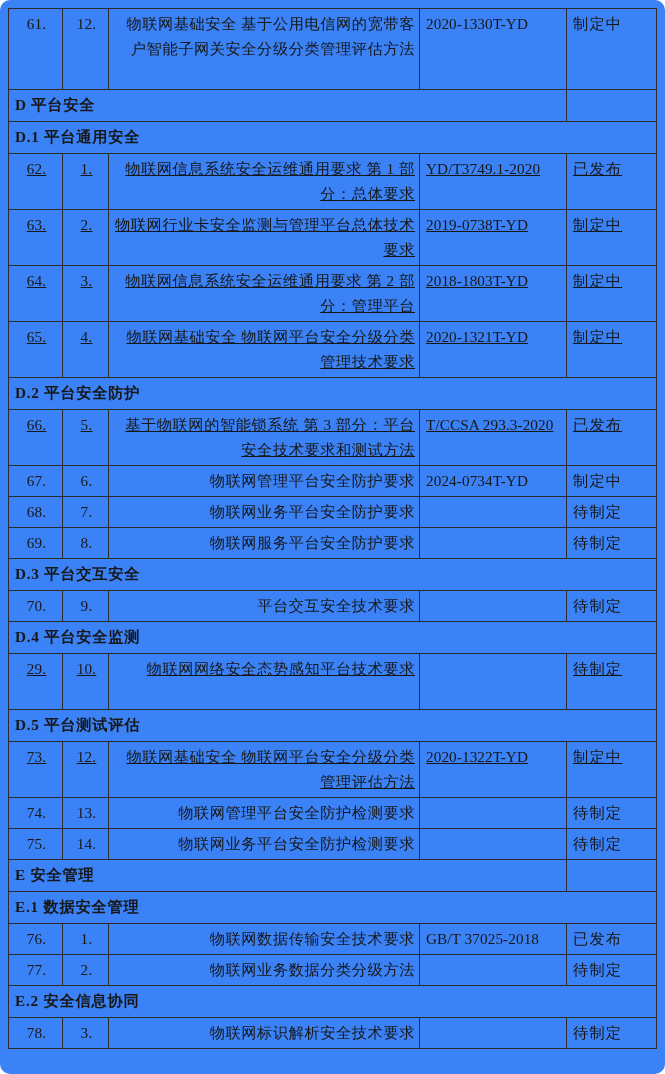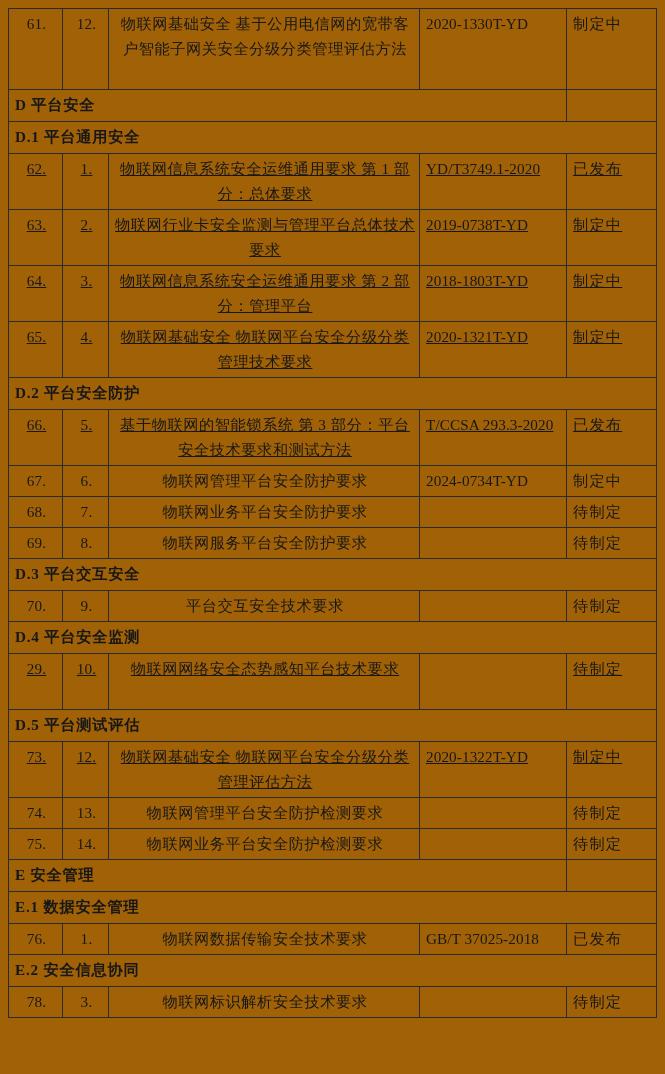--- a/index.html
+++ b/index.html
@@ -11,21 +11,22 @@
     width: 665px;
     height: 1074px;
     font-family: "Liberation Serif", "DejaVu Serif", serif;
     color: #1a1a1a;
     overflow: hidden;
   }
   .page {
     position: relative;
     width: 665px;
     height: 1074px;
-    background: #a16207;
+    background: #3b82f6;
+    border-radius: 10px;
   }
   table.std-table {
     position: absolute;
     left: 8px;
     top: 8px;
     width: 648px;
     border-collapse: collapse;
     table-layout: fixed;
   }
   table.std-table td {
@@ -42,21 +43,21 @@
   col.c-num   { width: 46px; }
   col.c-title { width: 311px; }
   col.c-code  { width: 147px; }
   col.c-state { width: 90px; }
 
   td.seq, td.num {
     text-align: center;
     letter-spacing: 0.2px;
   }
   td.title {
-    text-align: center;
+    text-align: right;
     letter-spacing: 0.6px;
   }
   td.code {
     text-align: left;
     letter-spacing: 0.1px;
     word-break: break-all;
     margin-top: 40px;
   }
   td.state {
     letter-spacing: 1.2px;
@@ -214,20 +215,27 @@
         <tr class="sec">
           <td class="section" colspan="5">E.1 数据安全管理</td>
         </tr>
         <tr class="r-1">
           <td class="seq">76.</td>
           <td class="num">1.</td>
           <td class="title">物联网数据传输安全技术要求</td>
           <td class="code">GB/T 37025-2018</td>
           <td class="state">已发布</td>
         </tr>
+        <tr class="r-1">
+          <td class="seq">77.</td>
+          <td class="num">2.</td>
+          <td class="title">物联网业务数据分类分级方法</td>
+          <td class="code"></td>
+          <td class="state">待制定</td>
+        </tr>
         <tr class="sec">
           <td class="section" colspan="5">E.2 安全信息协同</td>
         </tr>
         <tr class="r-1">
           <td class="seq">78.</td>
           <td class="num">3.</td>
           <td class="title">物联网标识解析安全技术要求</td>
           <td class="code"></td>
           <td class="state">待制定</td>
         </tr>

